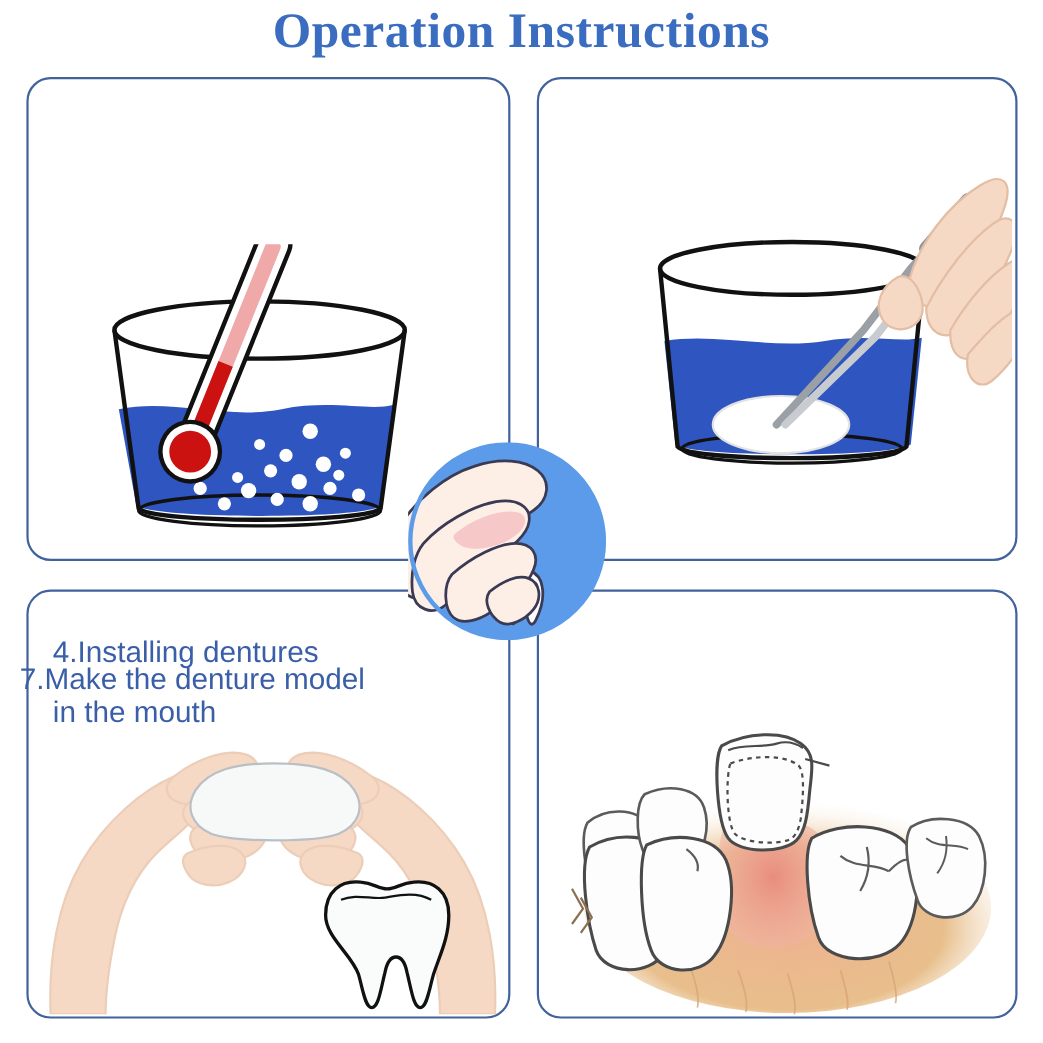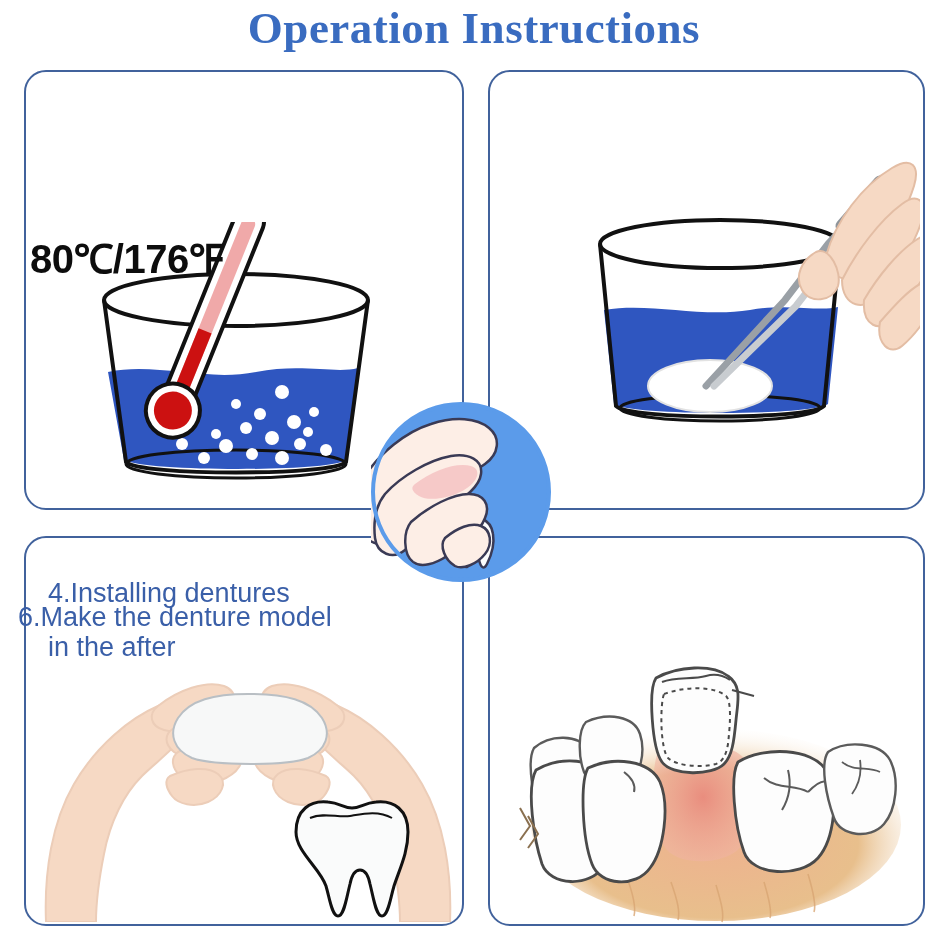--- a/index.html
+++ b/index.html
@@ -89,21 +89,20 @@
 </head>
 <body>
 
 <div id="page-root">
 
   <div class="title">Operation Instructions</div>
 
   <div class="panel" id="panel-1"></div>
 
 
-  <div class="temp-label">80℃/176℉</div>
 
   <div class="art" id="art-beaker">
     <svg width="300" height="270" viewBox="0 0 300 270">
 
       <path d="M22,150 C70,140 120,160 170,150 C215,141 250,152 272,146 L260,238 C245,250 60,250 38,238 Z" fill="#2f56c0"></path>
 
       <path d="M18,78 L40,240 C52,254 248,254 260,240 L282,78" fill="none" stroke="#111" stroke-width="4"></path>
       <ellipse cx="150" cy="78" rx="132" ry="26" fill="none" stroke="#111" stroke-width="4"></ellipse>
       <ellipse cx="150" cy="242" rx="110" ry="14" fill="none" stroke="#111" stroke-width="3"></ellipse>
 
@@ -161,21 +160,21 @@
         <path d="M262,120 C276,92 300,60 322,44 C338,32 348,42 342,60 C334,86 314,116 300,134 C286,152 262,148 262,120 Z"></path>
         <path d="M284,140 C298,116 318,92 336,80 C350,70 358,82 352,98 C344,120 326,144 314,158 C300,174 282,166 284,140 Z"></path>
         <path d="M300,162 C314,146 330,128 344,122 C356,116 362,126 356,140 C348,158 334,176 322,186 C310,196 296,184 300,162 Z"></path>
         <path d="M236,92 C222,100 214,116 222,130 C230,144 252,142 258,126 C262,112 250,86 236,92 Z"></path>
       </g>
     </svg>
   </div>
 
   <div class="panel" id="panel-3"></div>
 
-  <div class="caption" id="caption-3">6.Make the denture model</div>
+  <div class="caption" id="caption-3">7.Make the denture model</div>
 
   <div class="art" id="art-molding">
     <svg width="420" height="250" viewBox="0 0 420 250">
 
       <g fill="#f6d9c4" stroke="#eccdb8" stroke-width="2">
         <path d="M8,250 C6,200 14,150 36,112 C58,74 92,46 120,34 C142,24 156,36 150,54 C144,72 120,88 104,104 C86,122 72,150 66,182 C60,212 58,234 58,250 Z"></path>
         <path d="M120,34 C140,18 168,8 186,14 C202,20 198,38 182,48 C166,58 140,62 126,58 C112,54 110,42 120,34 Z"></path>
         <path d="M136,56 C158,44 186,38 200,46 C214,54 208,72 190,80 C172,88 146,88 136,80 C126,72 126,62 136,56 Z"></path>
         <path d="M140,80 C160,70 186,66 198,74 C210,82 204,98 188,106 C172,114 150,112 142,104 C134,96 132,86 140,80 Z"></path>
         <path d="M132,104 C150,96 170,94 180,102 C190,110 184,124 170,130 C156,136 140,132 134,124 C128,116 126,108 132,104 Z"></path>
@@ -194,21 +193,21 @@
       <g fill="#fafbfb" stroke="#111" stroke-width="3">
         <path d="M258,160 C258,138 272,128 290,130 C302,131 306,136 314,136 C322,136 326,131 338,130 C356,128 370,138 370,160 C370,180 362,196 356,214 C352,228 350,244 344,244 C338,244 336,228 332,212 C330,202 326,198 322,198 C318,198 314,202 312,212 C308,228 306,244 300,244 C294,244 292,228 288,214 C282,196 258,180 258,160 Z"></path>
         <path d="M272,146 C286,140 300,146 312,144 C324,142 340,138 354,146" fill="none" stroke-width="2"></path>
       </g>
     </svg>
   </div>
 
   <div class="panel" id="panel-4"></div>
 
   <div class="caption" id="caption-4"><span>4.Installing dentures</span>
-<span>in the after</span></div>
+<span>in the mouth</span></div>
 
   <div class="art" id="art-mouth">
     <svg width="410" height="270" viewBox="0 0 410 270">
       <defs>
         <radialGradient id="gumGrad" cx="50%" cy="60%" r="62%">
           <stop offset="0%" stop-color="#eeb28f"></stop>
           <stop offset="62%" stop-color="#e8bf8c"></stop>
           <stop offset="100%" stop-color="#ffffff" stop-opacity="0.05"></stop>
         </radialGradient>
         <radialGradient id="socketGrad" cx="50%" cy="45%" r="60%">

